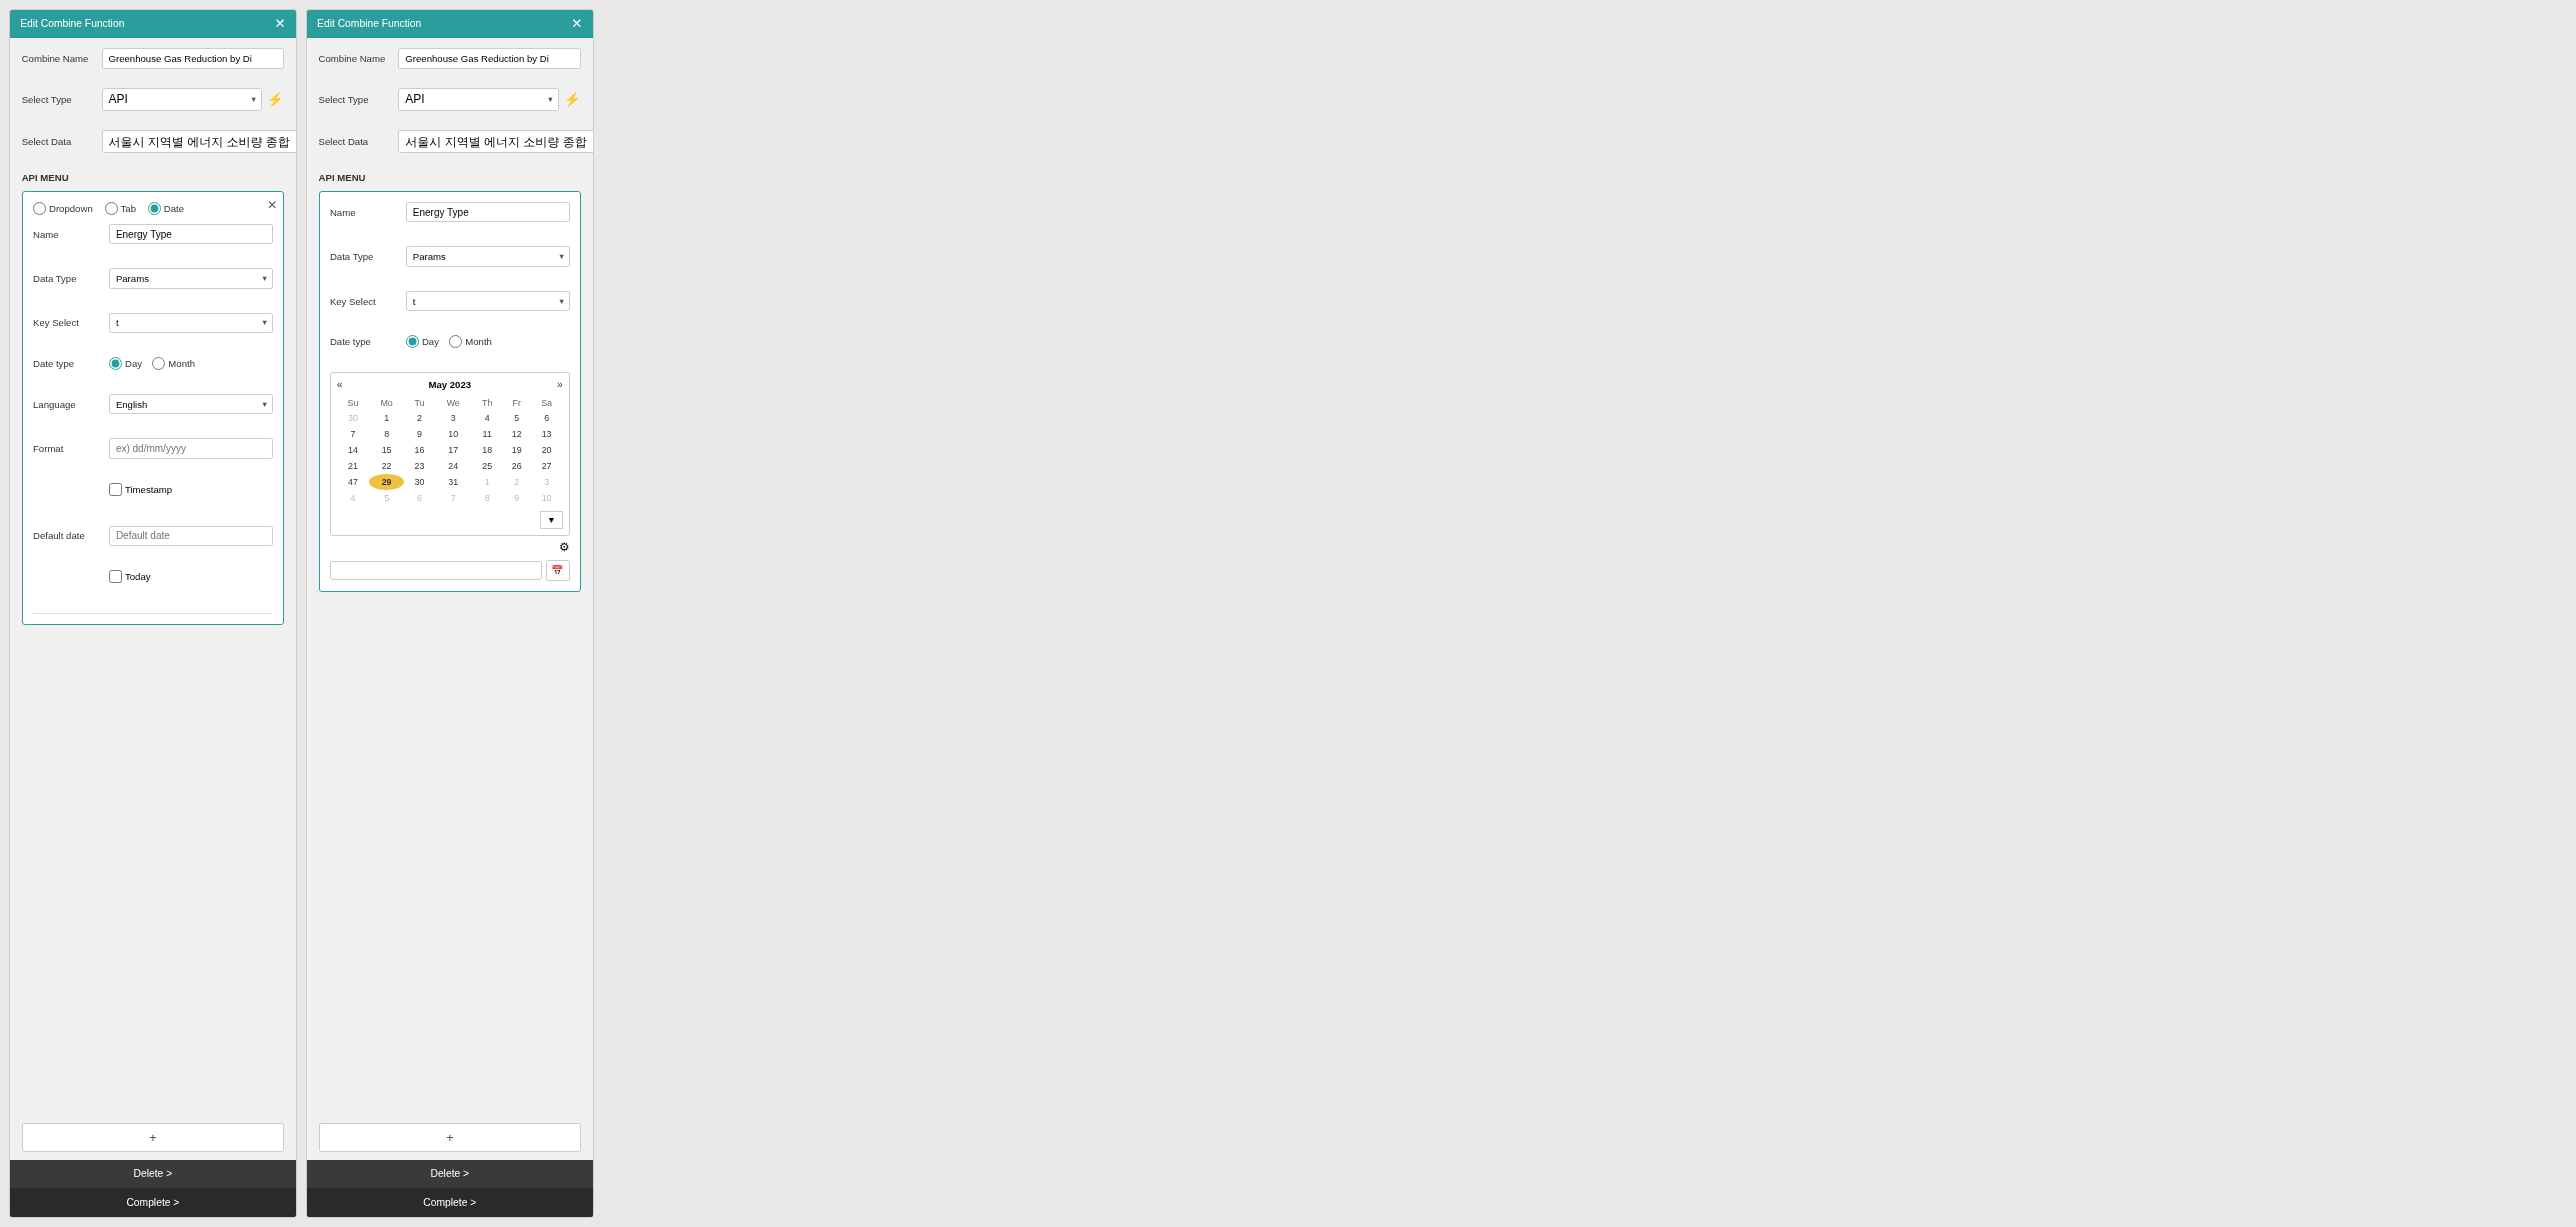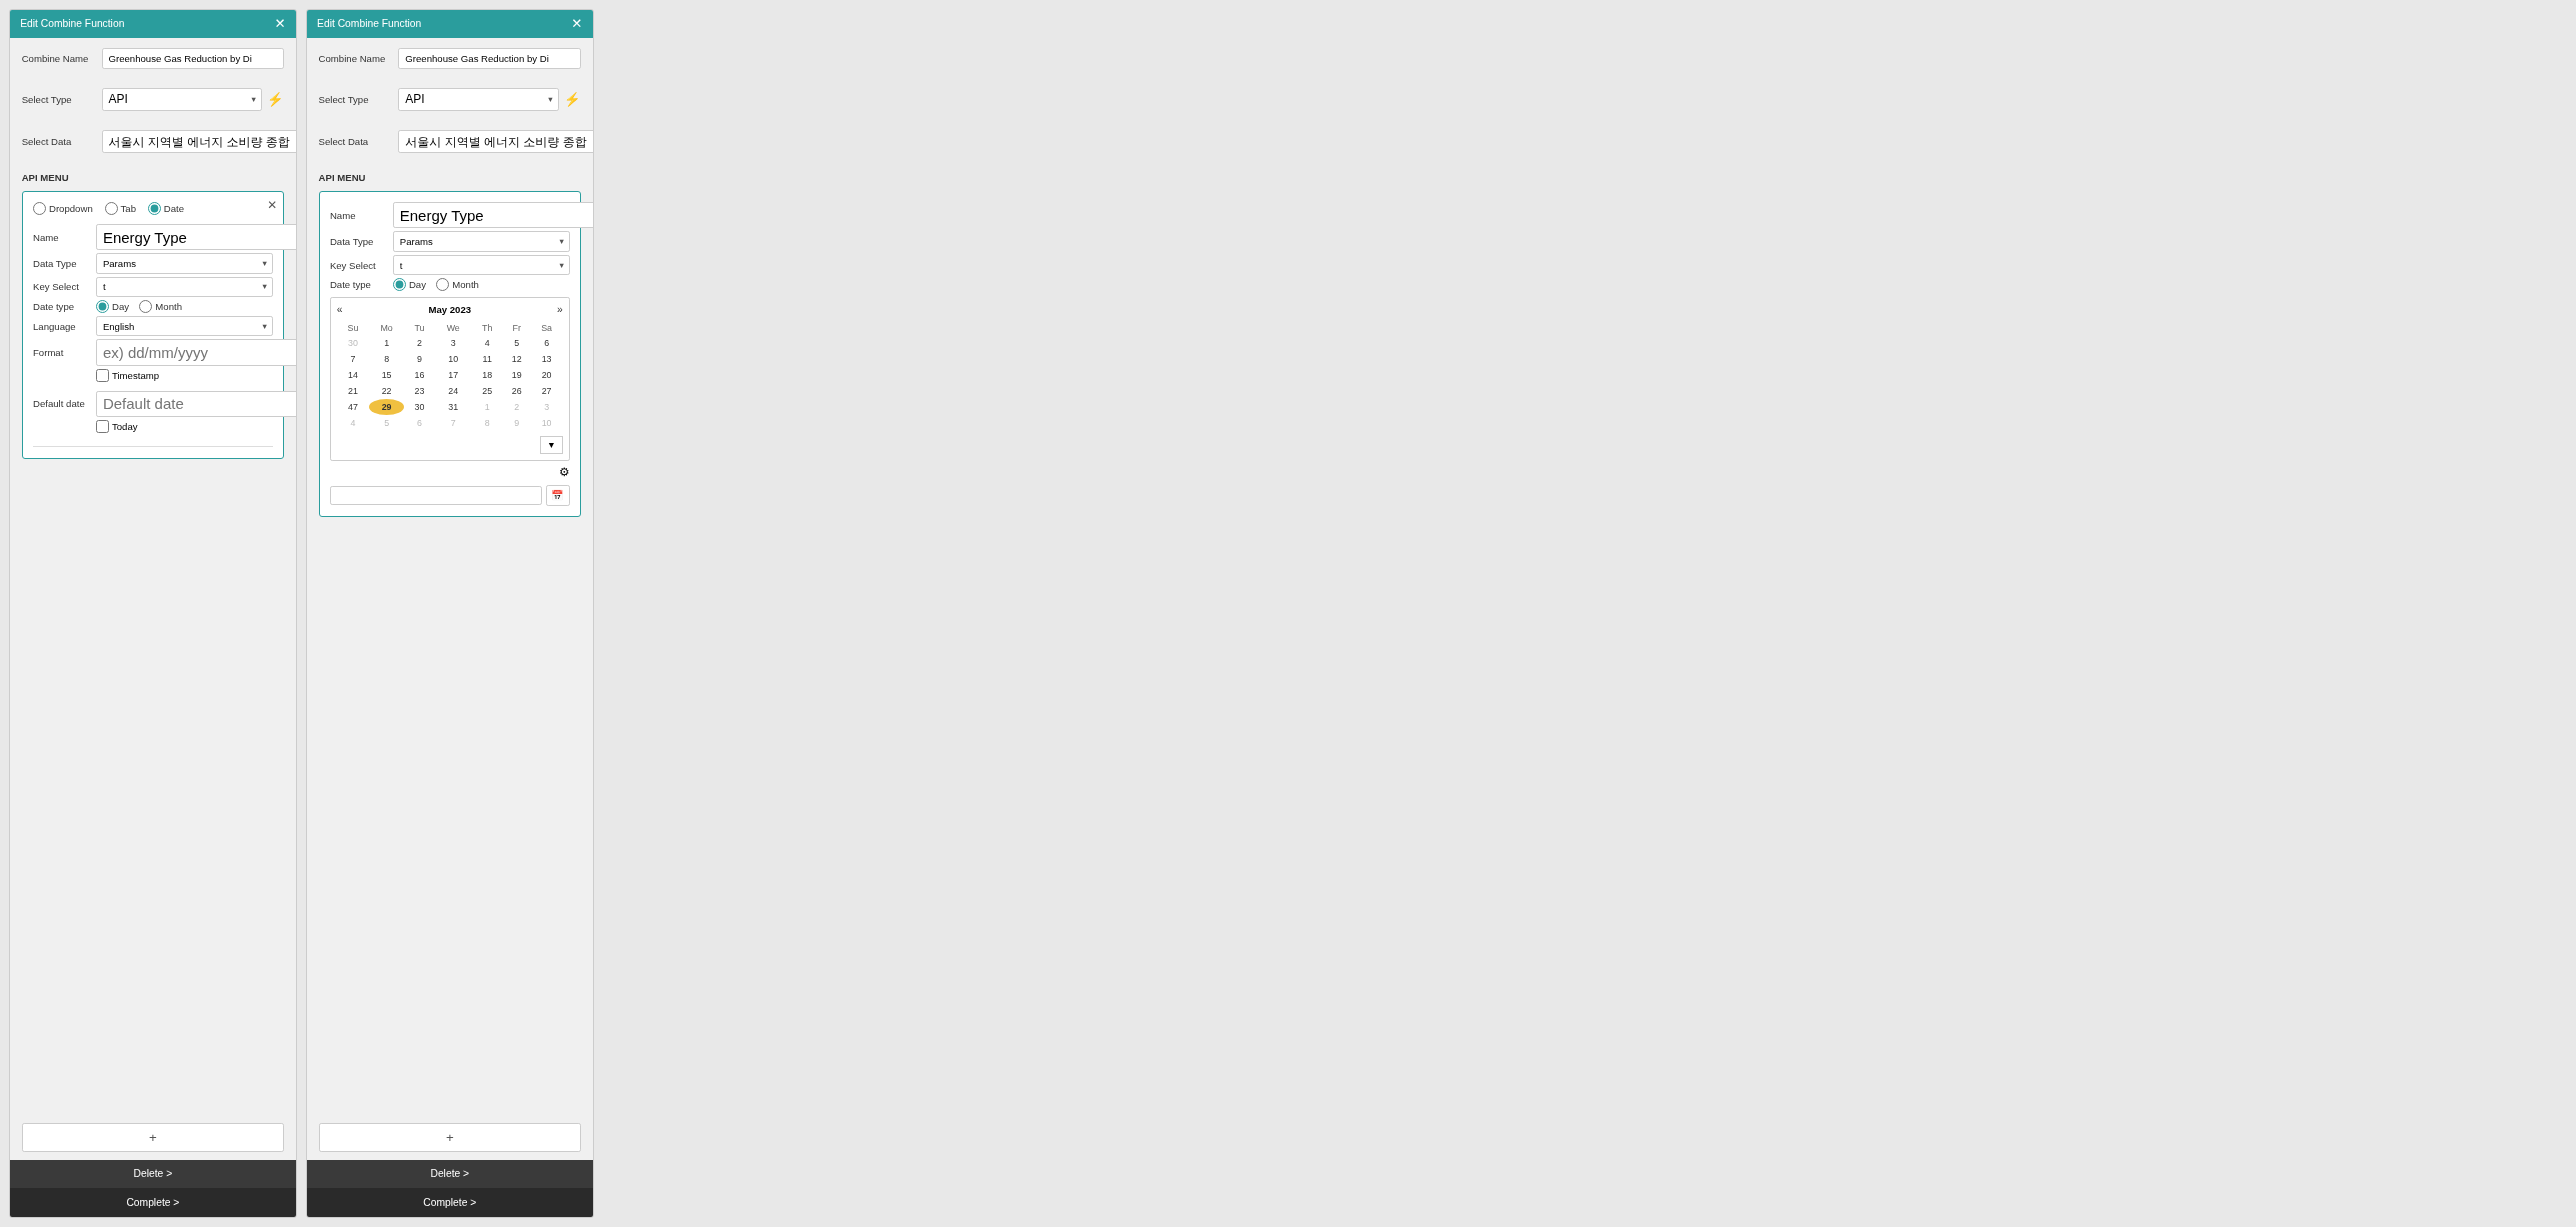--- a/index.html
+++ b/index.html
@@ -132,36 +132,36 @@
     .radio-item input[type="radio"] {
       accent-color: #2a9d9d;
     }
     .radio-label {
       font-size: 9.6px;
       color: #333;
     }
     .api-form-row {
       display: flex;
       align-items: center;
-      margin-bottom: 3px;
-      gap: 4px;
+      margin-bottom: 24px;
+      gap: 17px;
     }
     .api-form-label {
       width: 59px;
       font-size: 9.6px;
       color: #333;
       flex-shrink: 0;
     }
     .api-form-input {
       flex: 1;
       border: 0.7px solid #ccc;
       background: white;
       padding: 3.7px 5.9px;
       border-radius: 2.2px;
-      font-size: 15px;
+      font-size: 10px;
     }
     .api-select-wrapper {
       flex: 1;
       position: relative;
       display: flex;
       align-items: center;
     }
     .api-select {
       flex: 1;
       border: 0.7px solid #ccc;

